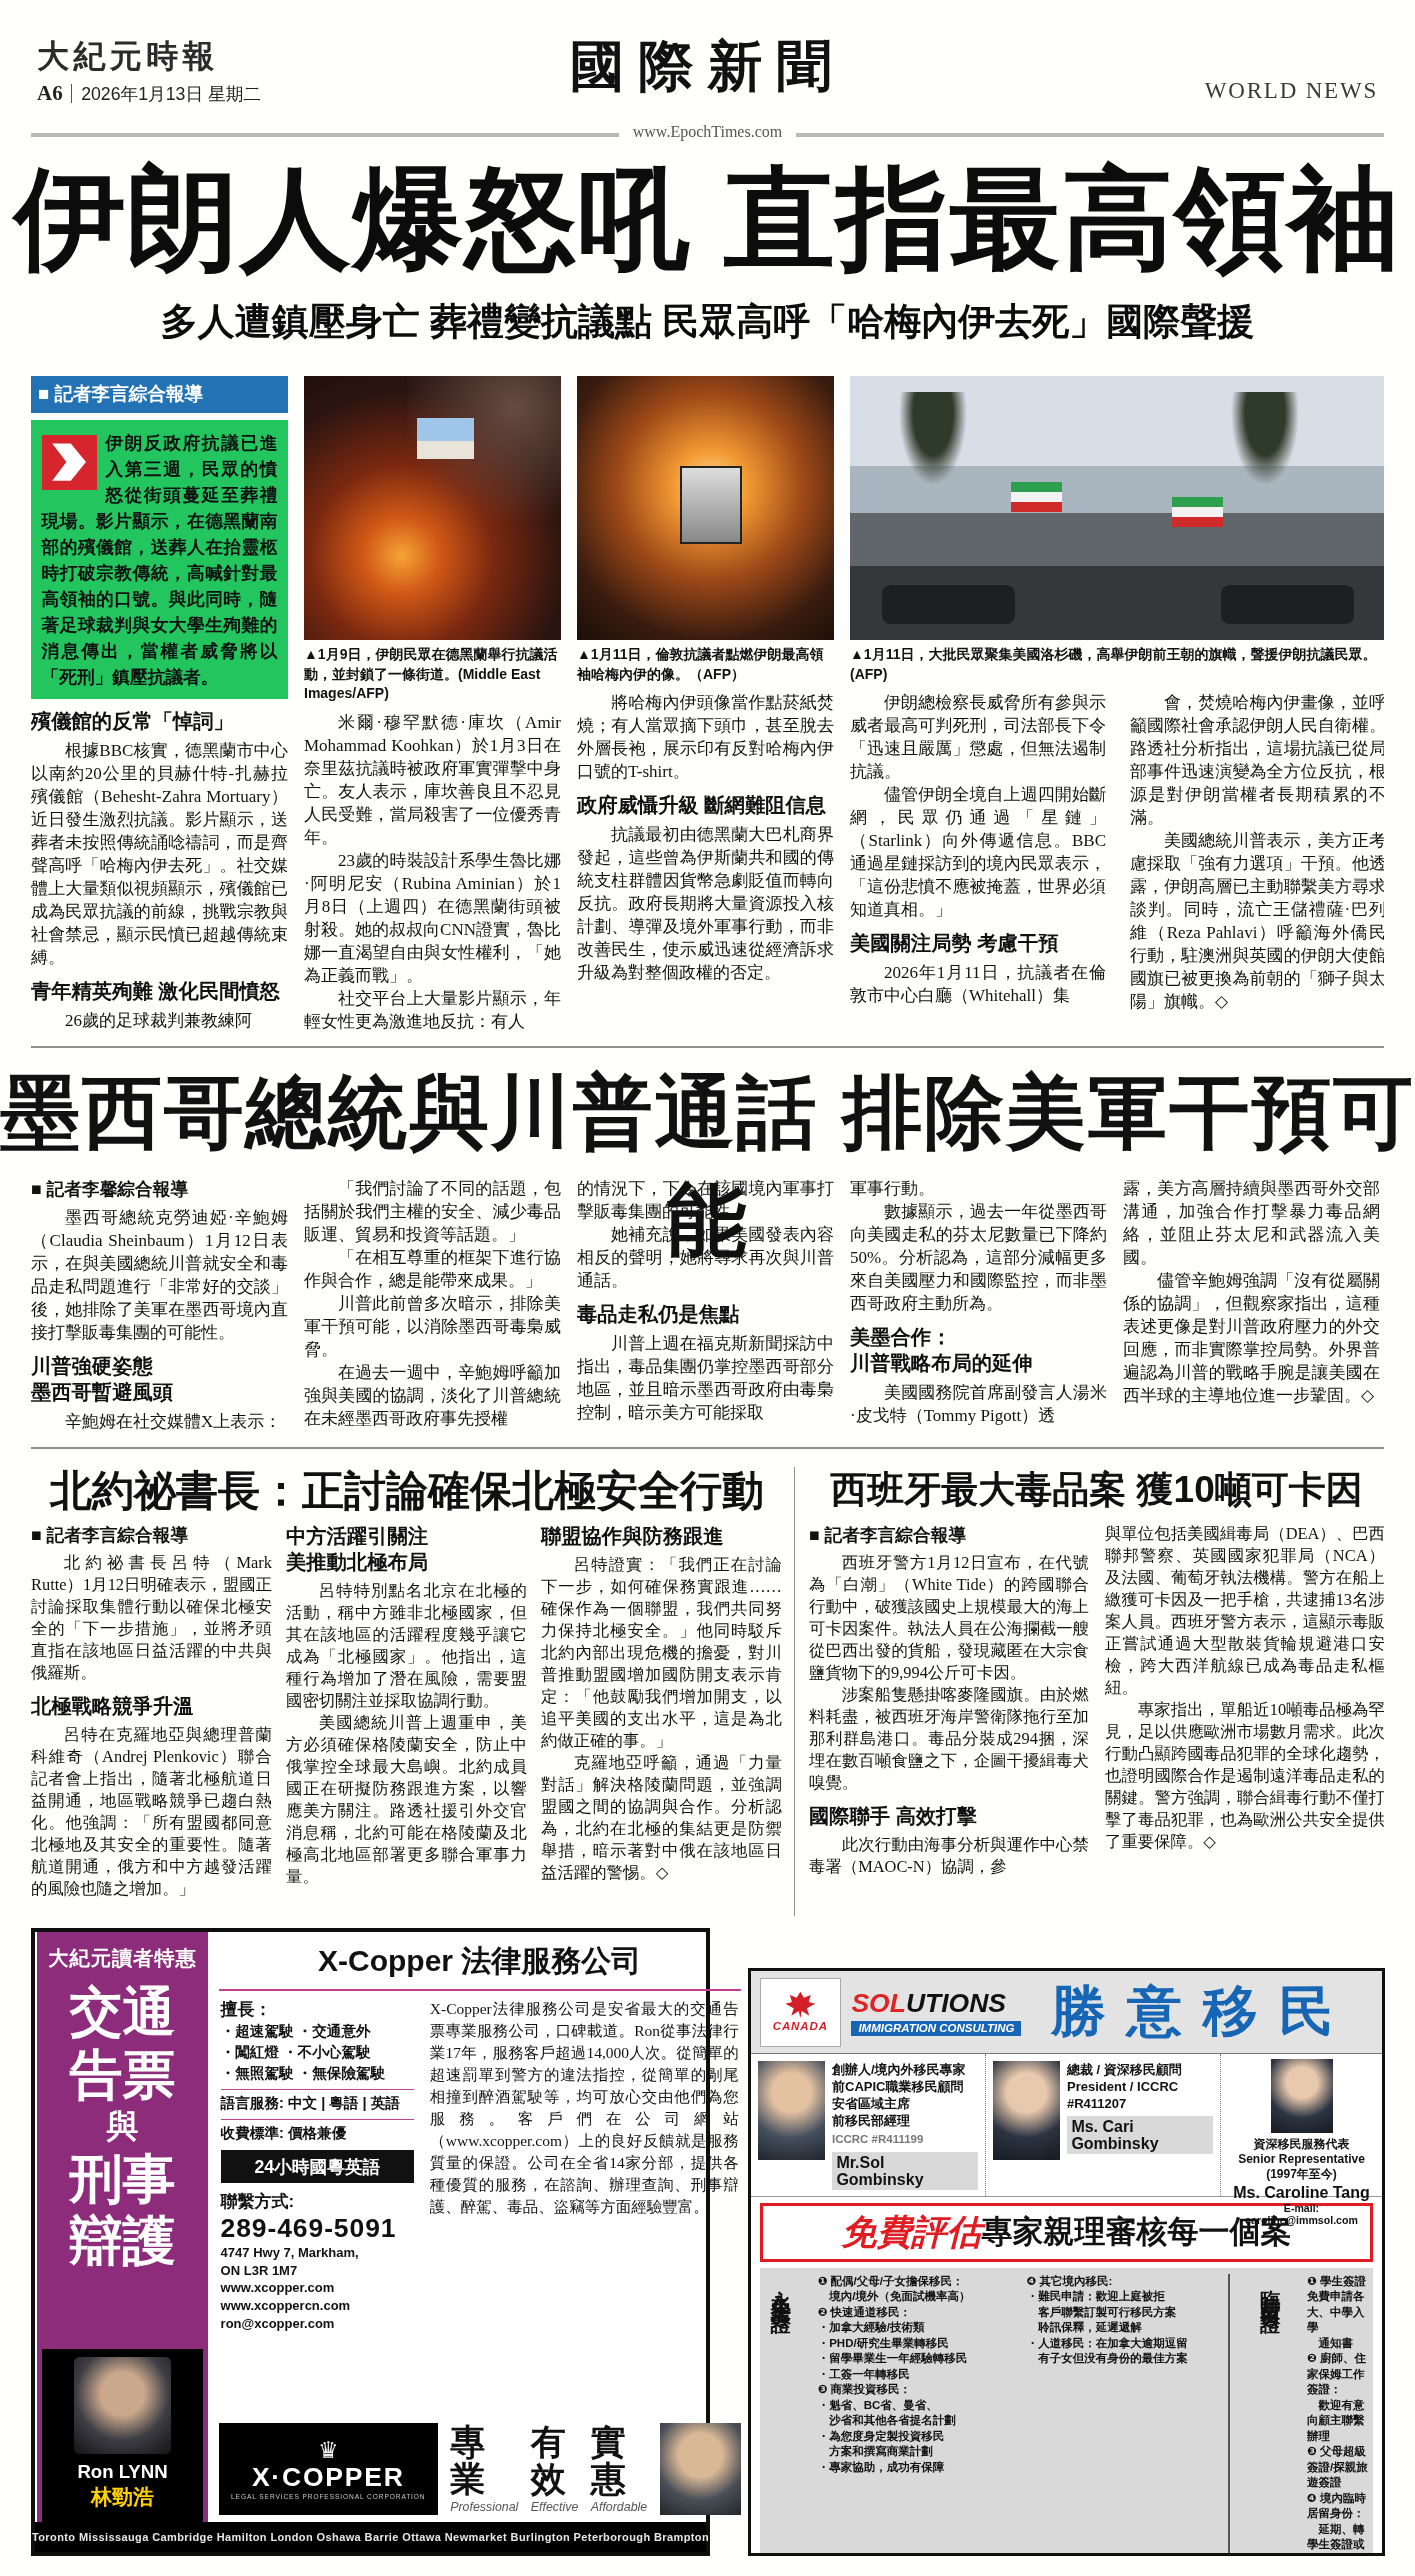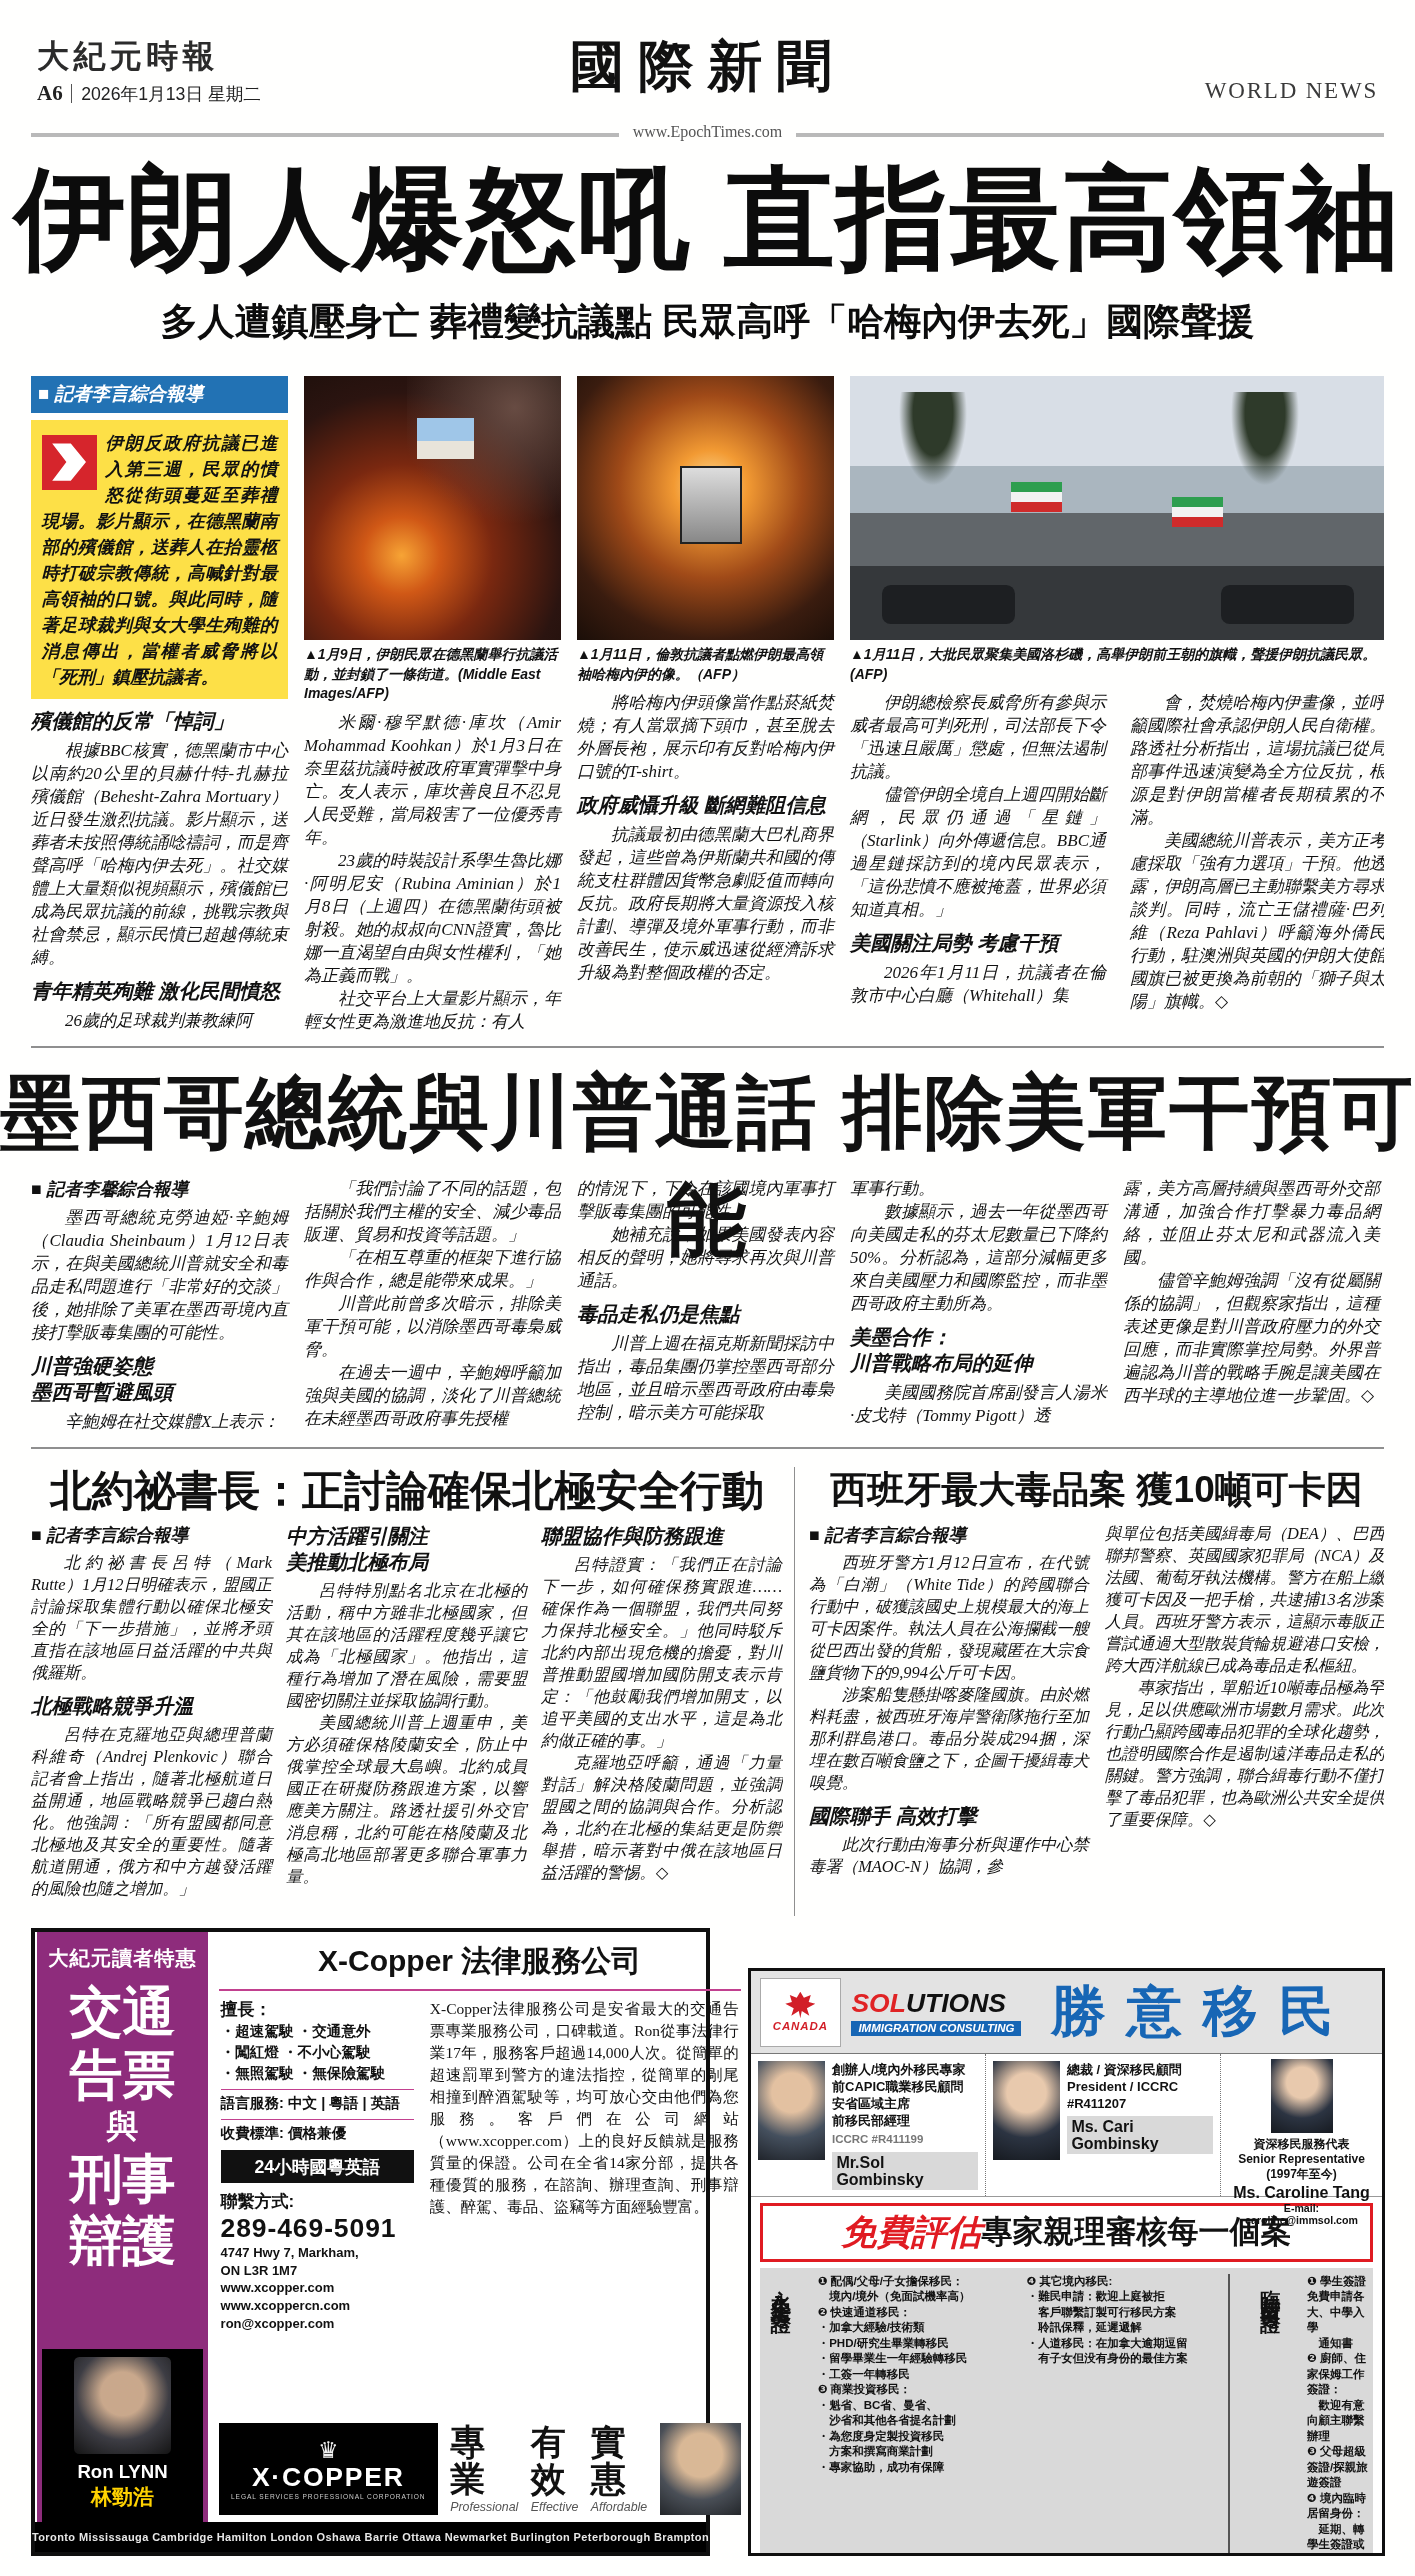--- a/index.html
+++ b/index.html
@@ -23,21 +23,21 @@
 
   
   .h1main { left:0; right:0; top:157px; text-align:center; font-weight:900; font-size:111px;
             line-height:1.12; letter-spacing:1.8px; color:#0c0c0c; }
   .h1sub  { left:0; right:0; top:297px; text-align:center; font-weight:900; font-size:37px; color:#0c0c0c; }
   .h2main { left:0; right:0; top:1060px; text-align:center; font-weight:900; font-size:80px; letter-spacing:1.8px; }
   .h3main { left:31px; width:752px; top:1463px; text-align:center; font-weight:900; font-size:42px; }
   .h4main { left:809px; width:575px; top:1465px; text-align:center; font-weight:900; font-size:37px; }
 
   
-  .cols { display:flex; overflow:hidden;font-style:italic; }
+  .cols { display:flex; overflow:hidden; }
   .a1cols { left:31px; top:376px; width:1353px; height:659px; gap:16px; }
   .a2cols { left:31px; top:1177px; width:1353px; height:262px; gap:16px; }
   .a3cols { left:31px; top:1523px; width:752px; height:400px; gap:14px; }
   .a4cols { left:809px; top:1523px; width:575px; height:400px; gap:16px; }
   .col290 { width:257px; flex:none; }
   .col272 { width:241px; flex:none; }
   .col316 { width:280px; flex:none; }
   .rwrap  { width:536px; flex:none; }
   .rwrap .inner { display:flex; gap:24px; }
   .rwrap .inner > div { width:260px; }
@@ -46,21 +46,21 @@
         text-align:justify; text-indent:2em; }
   .bt2 { font-family:"Liberation Serif","DejaVu Serif",serif; font-size:16.4px; line-height:22px;
          text-align:justify; text-indent:2em; }
   .sec { font-weight:900; font-size:20.3px; line-height:26px; margin:8.8px 0 5.3px; }
   .pre { white-space:pre-line; }
   .cap { font-weight:800; font-size:14px; line-height:19.5px; margin:5.3px 0 7px; }
   .bylinebar { background:#2272b4; color:#fff; font-weight:900; font-size:18.6px;
                padding:5.3px 7px; margin-bottom:7px; }
   .bylineplain { font-weight:900; font-size:17.7px; margin-bottom:5.3px; }
 
-  .leadbox { background:#fde047; padding:10.6px 10.6px 8.8px; font-weight:800; font-size:17.7px;
+  .leadbox { background:#22c55e; padding:10.6px 10.6px 8.8px; font-weight:800; font-size:17.7px;
              line-height:26px; text-align:justify; }
   .lead-icon { float:left; width:55px; height:55px; margin:4.4px 8.8px 1.8px 0; background:#d6252c; position:relative; }
   .lead-icon::after { content:""; position:absolute; inset:8.8px 10.6px; background:#fff;
                       clip-path:polygon(0 0,55% 0,100% 50%,55% 100%,0 100%,42% 50%); }
 
   
   .photo { width:100%; height:264px; position:relative; overflow:hidden; }
   .ph1 { background:radial-gradient(circle at 38% 68%, #f7a435 0%, #d05816 16%, #7a2810 38%, #2b1410 68%, #170d09 100%); }
   .ph1 .poster { position:absolute; left:44%; top:16%; width:57px; height:41px;
                  background:linear-gradient(#9fc6e8 0 55%, #e8e4da 55% 100%); }

